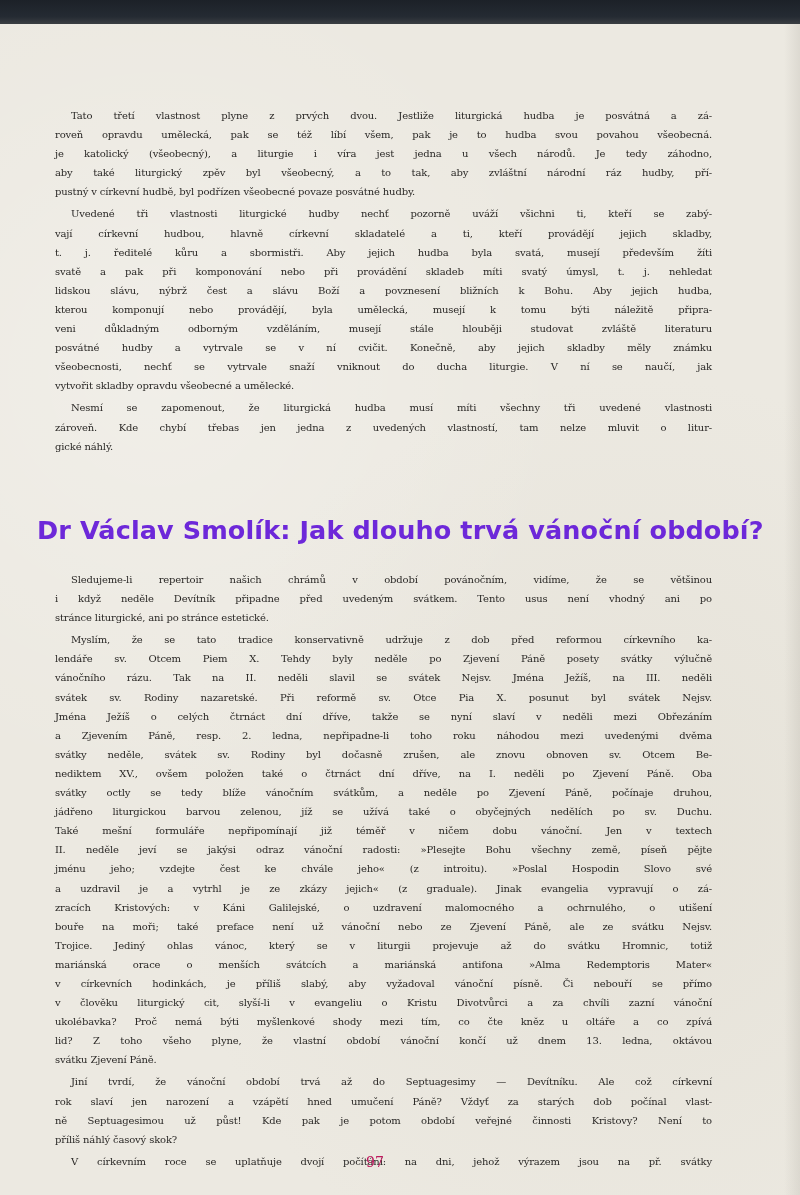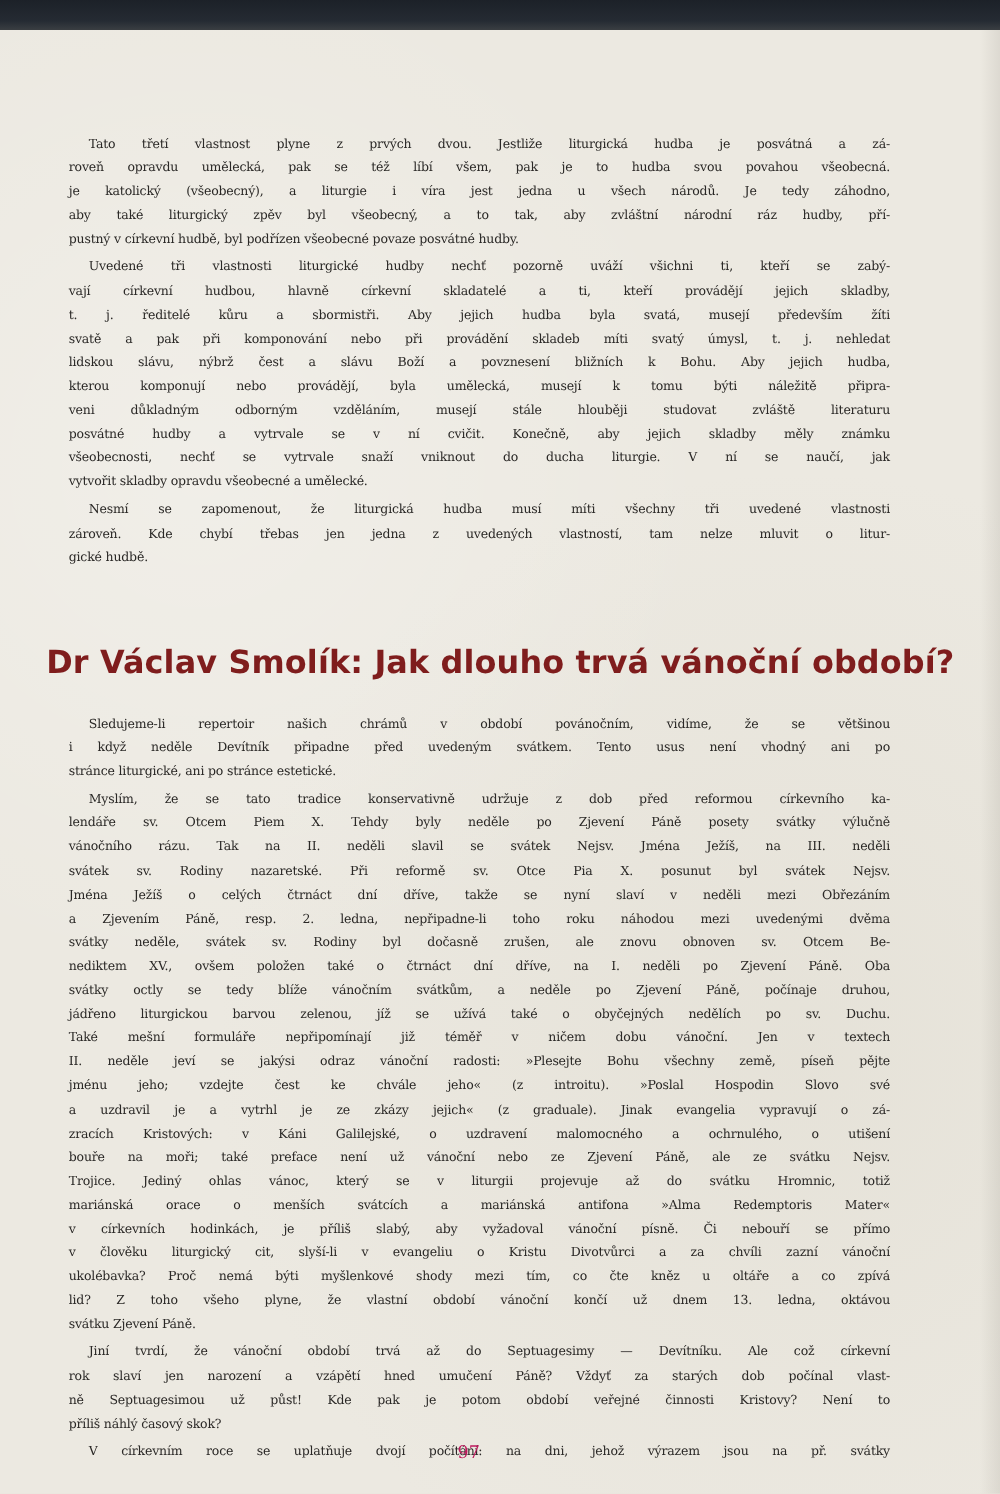--- a/index.html
+++ b/index.html
@@ -65,21 +65,21 @@
     #block2 { top: 570px; }
     .article-title {
       position: absolute;
       left: 37px;
       top: 498px;
       width: 680px;
       font-family: "DejaVu Sans", "Liberation Sans", sans-serif;
       font-weight: bold;
       font-size: 25.5px;
       letter-spacing: 0.1px;
-      color: #7f1d1d;
+      color: #6d28d9;
       white-space: nowrap;
     }
     .page-number {
       position: absolute;
       left: 0; width: 750px;
       top: 1154px;
       text-align: center;
       font-size: 14px;
       color: #be185d;
     }
@@ -107,21 +107,21 @@
       <span class="line">lidskou slávu, nýbrž čest a slávu Boží a povznesení bližních k Bohu. Aby jejich hudba,</span>
       <span class="line">kterou komponují nebo provádějí, byla umělecká, musejí k tomu býti náležitě připra-</span>
       <span class="line">veni důkladným odborným vzděláním, musejí stále hlouběji studovat zvláště literaturu</span>
       <span class="line">posvátné hudby a vytrvale se v ní cvičit. Konečně, aby jejich skladby měly známku</span>
       <span class="line">všeobecnosti, nechť se vytrvale snaží vniknout do ducha liturgie. V ní se naučí, jak</span>
       <span class="line last">vytvořit skladby opravdu všeobecné a umělecké.</span>
     </div>
     <div class="para">
       <span class="line indent">Nesmí se zapomenout, že liturgická hudba musí míti všechny tři uvedené vlastnosti</span>
       <span class="line">zároveň. Kde chybí třebas jen jedna z uvedených vlastností, tam nelze mluvit o litur-</span>
-      <span class="line last">gické hudbě.</span>
+      <span class="line last">gické náhlý.</span>
     </div>
   </div>
 
 <h1 class="article-title">Dr Václav Smolík: Jak dlouho trvá vánoční období?</h1>
 
 <div class="text-block" id="block2">
     <div class="para">
       <span class="line indent">Sledujeme-li repertoir našich chrámů v období povánočním, vidíme, že se většinou</span>
       <span class="line">i když neděle Devítník připadne před uvedeným svátkem. Tento usus není vhodný ani po</span>
       <span class="line last">stránce liturgické, ani po stránce estetické.</span>

